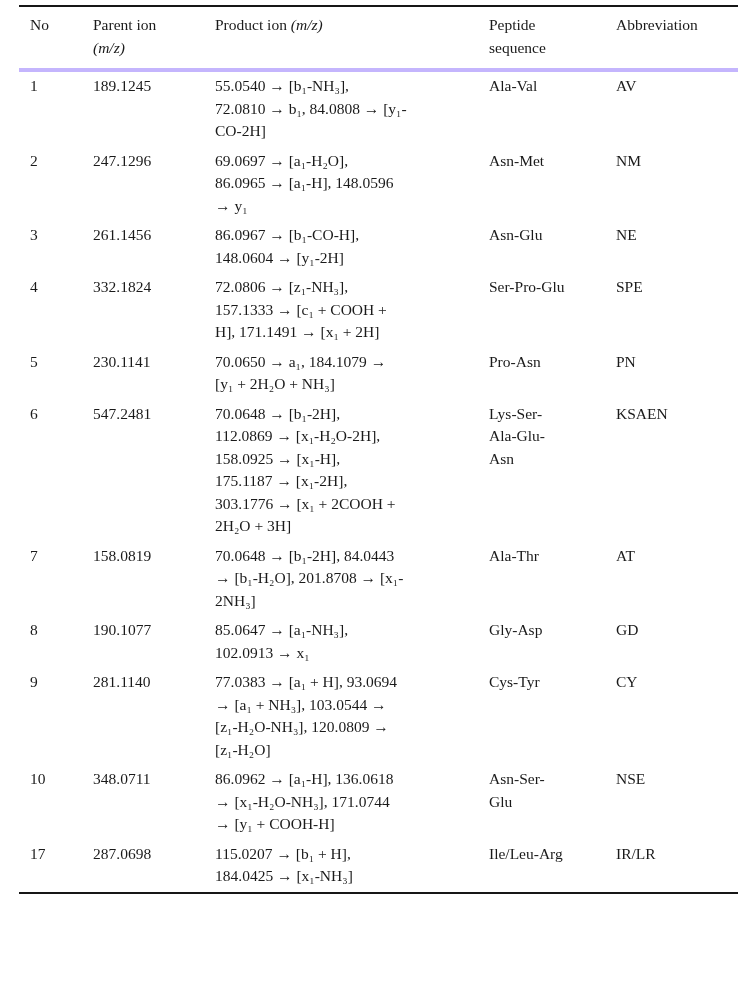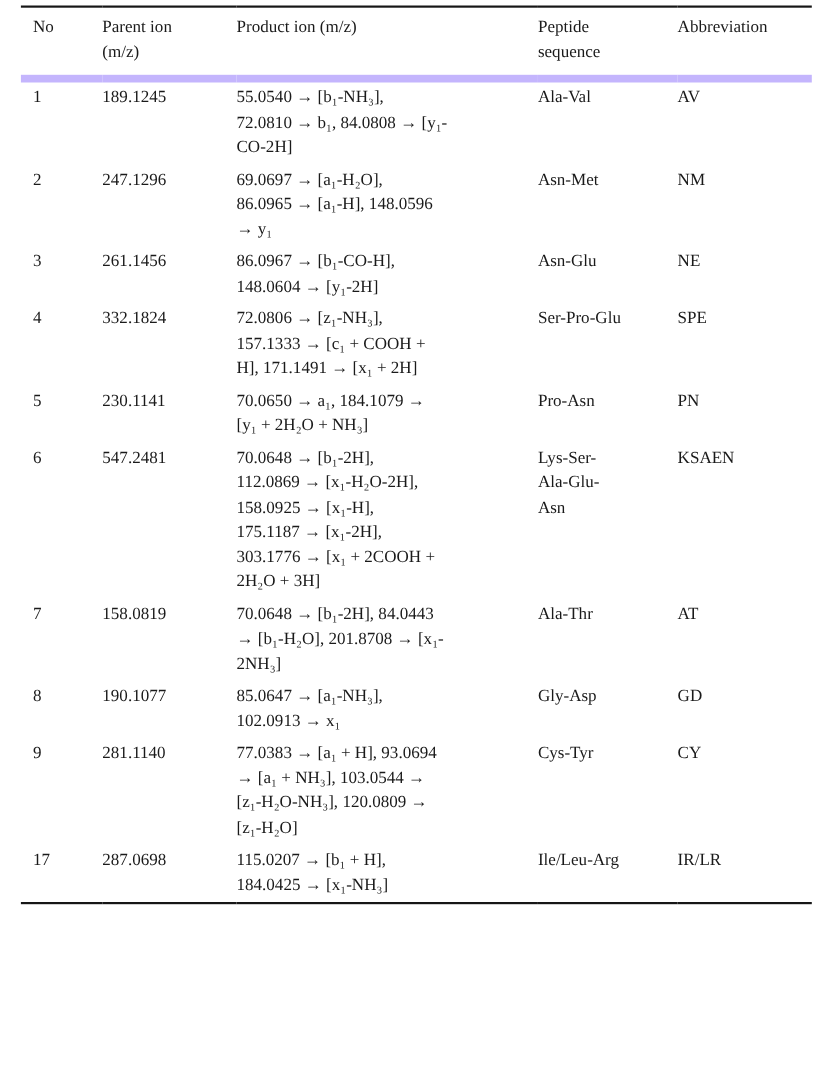--- a/index.html
+++ b/index.html
@@ -34,36 +34,37 @@
   col.c-abbr    { width: 122px; }
   th, td {
     vertical-align: top;
     text-align: left;
     font-weight: normal;
     padding: 0;
   }
   thead th {
     padding-top: 7px;
     padding-bottom: 9px;
-    border-bottom: 7px solid #c4b5fd;
+    border-bottom: 4px solid #c4b5fd;
   }
   tbody td {
     padding-top: 3px;
     padding-bottom: 4px;
   }
   th:first-child, td:first-child {
     padding-left: 11px;
   }
   .pep {
     padding-right: 42px;
   }
   .pre {
     white-space: pre-line;
   }
   .mz {
+    font-style: italic;
   }
 </style>
 </head>
 <body>
 
 <div class="page">
   <table class="ion-table">
     <colgroup>
       <col class="c-no">
       <col class="c-parent">
@@ -165,20 +166,30 @@
         <td>9</td>
         <td>281.1140</td>
         <td class="pre">77.0383 → [a₁ + H], 93.0694
 → [a₁ + NH₃], 103.0544 →
 [z₁-H₂O-NH₃], 120.0809 →
 [z₁-H₂O]</td>
         <td class="pre pep">Cys-Tyr</td>
         <td>CY</td>
       </tr>
       <tr>
+        <td>10</td>
+        <td>348.0711</td>
+        <td class="pre">86.0962 → [a₁-H], 136.0618
+→ [x₁-H₂O-NH₃], 171.0744
+→ [y₁ + COOH-H]</td>
+        <td class="pre pep">Asn-Ser-
+Glu</td>
+        <td>NSE</td>
+      </tr>
+      <tr>
         <td>17</td>
         <td>287.0698</td>
         <td class="pre">115.0207 → [b₁ + H],
 184.0425 → [x₁-NH₃]</td>
         <td class="pre pep">Ile/Leu-Arg</td>
         <td>IR/LR</td>
       </tr>
     </tbody>
   </table>
 </div>

